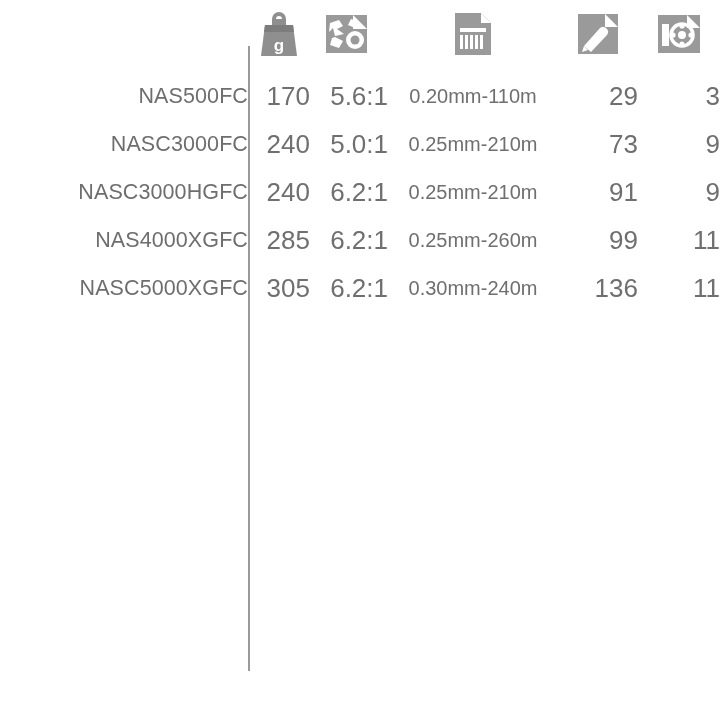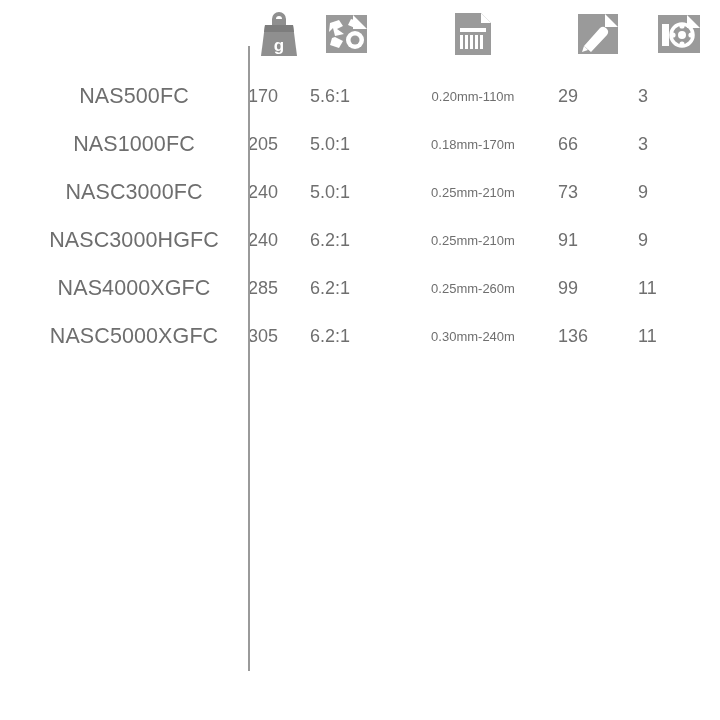--- a/index.html
+++ b/index.html
@@ -53,33 +53,33 @@
   tbody td {
     height: 48px;
     padding: 0;
     border: none;
     font-size: 21px;
     color: #6f6f6f;
     vertical-align: middle;
     white-space: nowrap;
   }
   tbody td.name {
-    text-align: center;
+    text-align: right;
     padding-left: 20px;
     font-size: 21.5px;
     letter-spacing: 0.1px;
     color: #6e6e6e;
   }
   tbody td.num {
-    text-align: left;
-    font-size: 18px;
+    text-align: right;
+    font-size: 26px;
   }
   tbody td.line {
     text-align: center;
-    font-size: 13px;
+    font-size: 20px;
   }
 
   
   .divider {
     position: absolute;
     left: 248px;
     top: 46px;
     width: 2px;
     height: 625px;
     background: #9a9a9a;
@@ -182,28 +182,20 @@
     <tbody>
       <tr>
         <td class="name">NAS500FC</td>
         <td class="num">170</td>
         <td class="num">5.6:1</td>
         <td class="line">0.20mm-110m</td>
         <td class="num">29</td>
         <td class="num">3</td>
       </tr>
       <tr>
-        <td class="name">NAS1000FC</td>
-        <td class="num">205</td>
-        <td class="num">5.0:1</td>
-        <td class="line">0.18mm-170m</td>
-        <td class="num">66</td>
-        <td class="num">3</td>
-      </tr>
-      <tr>
         <td class="name">NASC3000FC</td>
         <td class="num">240</td>
         <td class="num">5.0:1</td>
         <td class="line">0.25mm-210m</td>
         <td class="num">73</td>
         <td class="num">9</td>
       </tr>
       <tr>
         <td class="name">NASC3000HGFC</td>
         <td class="num">240</td>

